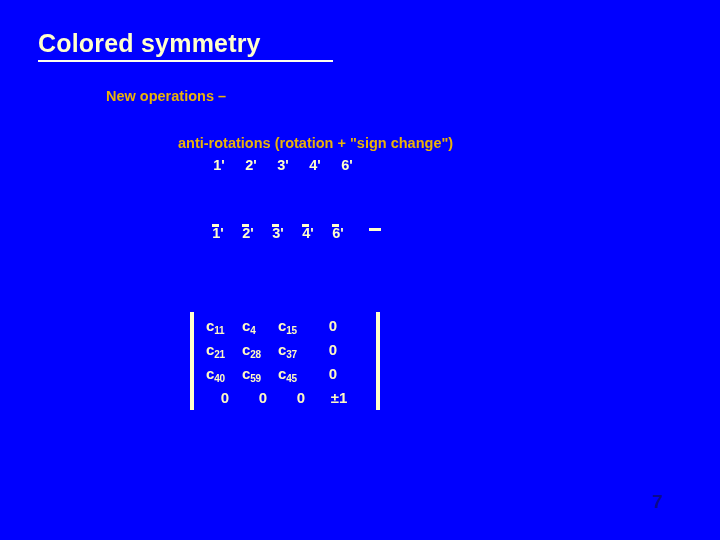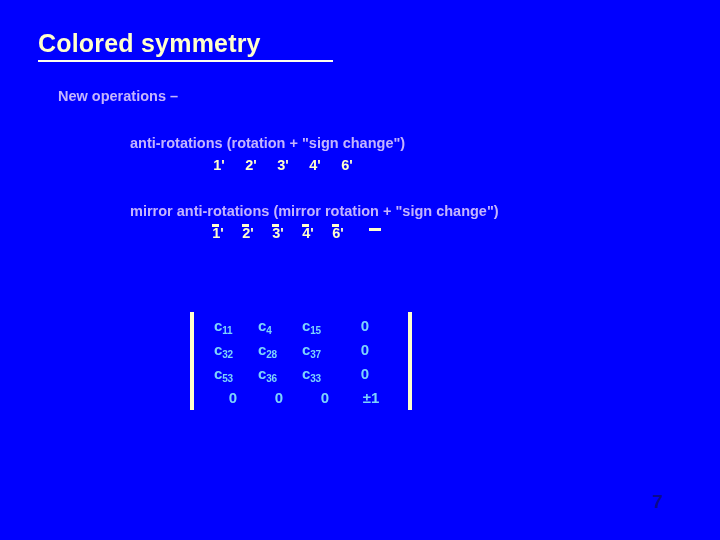--- a/index.html
+++ b/index.html
@@ -40,23 +40,24 @@
   .title-rule {
     margin-top: 2px;
     height: 2px;
     background: #ffffee;
     width: 295px;
   }
 
   
   .txt {
     position: absolute;
-    color: #c4b5fd;
+    color: #eab308;
     font-weight: bold;
     white-space: nowrap;
+    margin-left: 48px;
   }
   .new-ops {
     left: 58px;
     top: 88px;
     font-size: 14.5px;
   }
   .anti-rot-line {
     left: 130px;
     top: 135px;
     font-size: 14.5px;
@@ -134,25 +135,24 @@
     padding: 0 12px;
   }
   .m-row {
     display: flex;
     height: 24px;
     align-items: center;
   }
   .m-cell {
     width: 36px;
     text-align: left;
-    color: #7dd3fc;
+    color: #fef9c3;
     font-weight: bold;
     font-size: 15px;
     white-space: nowrap;
-    margin-left: 8px;
   }
   .m-cell.num {
     text-align: center;
     width: 38px;
   }
   .m-cell sub {
     font-size: 10px;
     vertical-align: baseline;
     position: relative;
     top: 3px;
@@ -187,21 +187,20 @@
   <div class="txt anti-rot-line">anti-rotations (rotation + "sign change")</div>
 
   <div class="sym-row sym-row-plain">
     <span class="sym">1'</span>
     <span class="sym">2'</span>
     <span class="sym">3'</span>
     <span class="sym">4'</span>
     <span class="sym">6'</span>
   </div>
 
-  <div class="txt mirror-line">mirror anti-rotations (mirror rotation + "sign change")</div>
 
   <div class="sym-row sym-row-bar">
     <span class="sym-bar"><span class="glyph"><span class="overbar"></span><span>1'</span></span></span>
     <span class="sym-bar"><span class="glyph"><span class="overbar"></span><span>2'</span></span></span>
     <span class="sym-bar"><span class="glyph"><span class="overbar"></span><span>3'</span></span></span>
     <span class="sym-bar"><span class="glyph"><span class="overbar"></span><span>4'</span></span></span>
     <span class="sym-bar"><span class="glyph"><span class="overbar"></span><span>6'</span></span></span>
   </div>
   <div class="stray-bar"></div>
 
@@ -210,30 +209,30 @@
     <div class="matrix-body">
 
       <div class="m-row">
         <span class="m-cell"><span>c</span><sub>11</sub></span>
         <span class="m-cell"><span>c</span><sub>4</sub></span>
         <span class="m-cell"><span>c</span><sub>15</sub></span>
         <span class="m-cell num">0</span>
       </div>
 
       <div class="m-row">
-        <span class="m-cell"><span>c</span><sub>32</sub></span>
+        <span class="m-cell"><span>c</span><sub>21</sub></span>
         <span class="m-cell"><span>c</span><sub>28</sub></span>
         <span class="m-cell"><span>c</span><sub>37</sub></span>
         <span class="m-cell num">0</span>
       </div>
 
       <div class="m-row">
-        <span class="m-cell"><span>c</span><sub>53</sub></span>
-        <span class="m-cell"><span>c</span><sub>36</sub></span>
-        <span class="m-cell"><span>c</span><sub>33</sub></span>
+        <span class="m-cell"><span>c</span><sub>40</sub></span>
+        <span class="m-cell"><span>c</span><sub>59</sub></span>
+        <span class="m-cell"><span>c</span><sub>45</sub></span>
         <span class="m-cell num">0</span>
       </div>
 
       <div class="m-row">
         <span class="m-cell num">0</span>
         <span class="m-cell num">0</span>
         <span class="m-cell num">0</span>
         <span class="m-cell num">±1</span>
       </div>
 

